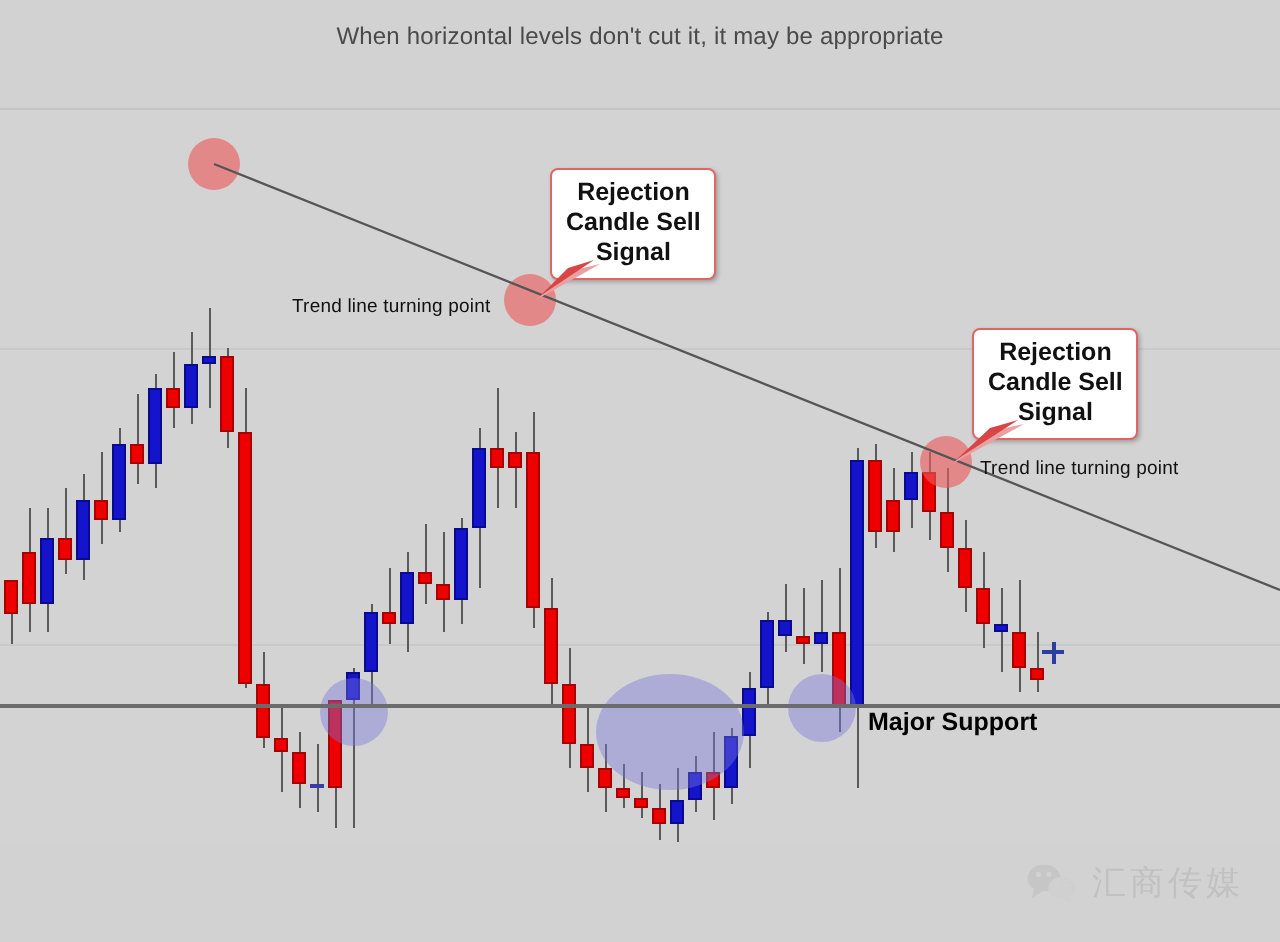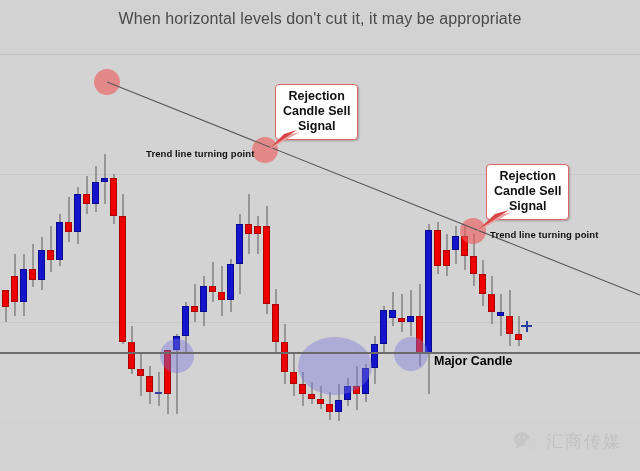--- a/index.html
+++ b/index.html
@@ -8,21 +8,21 @@
     background:#d2d2d2;
     font-family:"Liberation Sans",sans-serif;
     position:relative;
   }
   #stage{position:relative;width:640px;height:471px;overflow:hidden;background:#d2d2d2;}
 
   
   #caption{
     position:absolute;left:0;top:10px;width:640px;
     text-align:center;color:#4a4a4a;
-    font-size:16px;line-height:17px;letter-spacing:.1px;
+    font-size:12px;line-height:17px;letter-spacing:.1px;
   }
   #caption .ln{display:block;}
 
   
   #plot{
     position:absolute;left:0;top:54px;width:640px;height:367px;
     background:#d3d3d3;overflow:hidden;
   }
   #plot-bg-top{position:absolute;left:0;top:0;width:640px;height:1px;background:#c4c4c4;}
 
@@ -51,21 +51,21 @@
   
   .callout{
     position:absolute;background:#ffffff;border:1.6px solid #e06666;
     border-radius:4px;color:#111;font-weight:bold;text-align:center;
     font-size:12.5px;line-height:15px;padding:4px 7px 5px 7px;
     box-shadow:1px 1px 2px rgba(0,0,0,.25);
   }
   .callout span{display:block;white-space:nowrap;}
 
   .tagline{
-    position:absolute;color:#111;font-weight:bold;font-size:9.5px;
+    position:absolute;color:#111;font-weight:normal;font-size:9.5px;
     white-space:nowrap;letter-spacing:.1px;
   }
   .majorlabel{
     position:absolute;color:#000;font-weight:bold;font-size:12.5px;
     white-space:nowrap;
   }
 
   
   .cross{position:absolute;}
   .cross i{position:absolute;background:#2b3fa0;display:block;}
@@ -342,21 +342,21 @@
       <line id="trendline" x1="107" y1="28" x2="640" y2="241" stroke="#555555" stroke-width="1.1"></line>
     </svg>
 
     <div class="support-line" id="support-line" style="top: 298px;"></div>
 
     <div class="cross" id="cursor-cross" style="left: 521px; top: 267px;">
       <i style="left:0;top:4px;width:11px;height:2px;"></i>
       <i style="left:4.5px;top:0;width:2px;height:11px;"></i>
     </div>
 
-    <div class="majorlabel" id="major-support-label" style="left: 434px; top: 300px;">Major Candle</div>
+    <div class="majorlabel" id="major-support-label" style="left: 434px; top: 300px;">Major Support</div>
   </div>
 
   <div id="annotation-layer">
       <div class="callout" style="left: 275px; top: 84px; border-color: rgb(224, 102, 102);">
         <span>Rejection</span>
         <span>Candle Sell</span>
         <span>Signal</span>
       </div>
       <div class="callout" style="left: 486px; top: 164px; border-color: rgb(224, 102, 102);">
         <span>Rejection</span>

